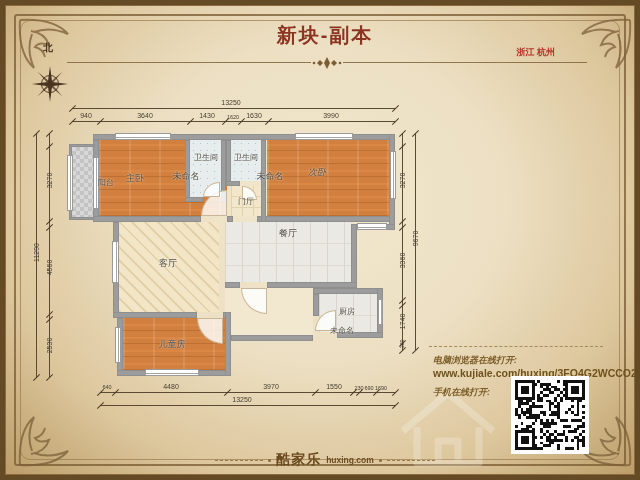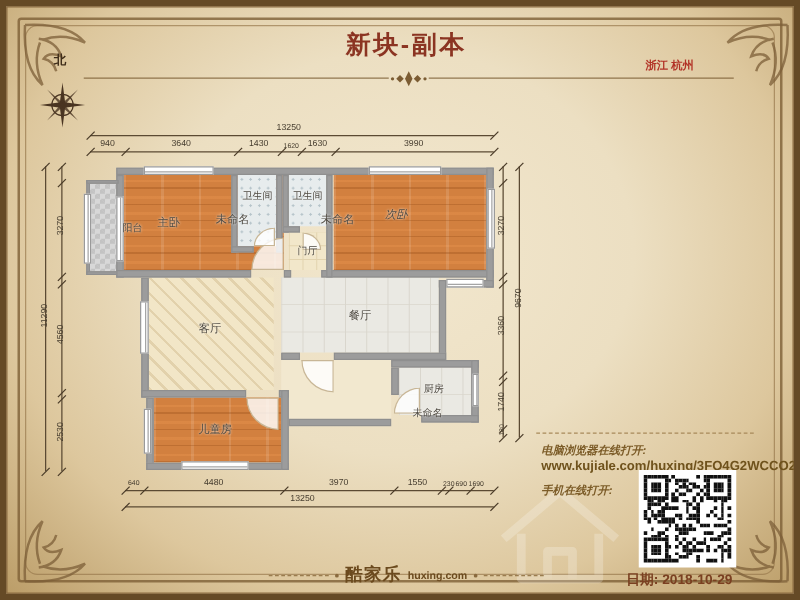--- a/index.html
+++ b/index.html
@@ -197,21 +197,21 @@
 
   <div class="rlabel sm" style="left:78px;top:177px;margin-left:23px;">阳台</div>
   <div class="rlabel" style="left:130px;top:173px;">主卧</div>
   <div class="rlabel" style="left:181px;top:171px;">未命名</div>
   <div class="rlabel sm" style="left:201px;top:152px;">卫生间</div>
   <div class="rlabel sm" style="left:241px;top:152px;">卫生间</div>
   <div class="rlabel" style="left:265px;top:171px;">未命名</div>
   <div class="rlabel" style="left:312px;top:167px;font-style:italic;">次卧</div>
   <div class="rlabel sm" style="left:241px;top:196px;">门厅</div>
   <div class="rlabel" style="left:163px;top:258px;">客厅</div>
-  <div class="rlabel" style="left:283px;top:248px;">餐厅</div>
+  <div class="rlabel" style="left:283px;top:228px;">餐厅</div>
   <div class="rlabel sm" style="left:342px;top:306px;">厨房</div>
   <div class="rlabel" style="left:167px;top:339px;">儿童房</div>
   <div class="rlabel sm" style="left:337px;top:325px;">未命名</div>
 
   <div class="dlineH" style="left:67px;top:103px;width:323px;"></div>
   <div class="tick" style="left:63px;top:103px;"></div>
     <div class="tick" style="left:386px;top:103px;"></div>
   <div class="hdim" style="left:208px;top:94px;">13250</div>
   <div class="dlineH" style="left:67px;top:116px;width:323px;"></div>
   <div class="tick" style="left:63px;top:116px;"></div>
@@ -926,15 +926,14 @@
     </div>
 
   <div class="brand">
     <span class="bline"></span>
     <span class="bdot"></span>
     <span class="cn">酷家乐</span>
     <span class="dom">huxing.com</span>
     <span class="bdot"></span>
     <span class="bline"></span>
   </div>
-  <div class="datetext">日期: 2018-10-29</div>
 
 </div>
 
 </body></html>

